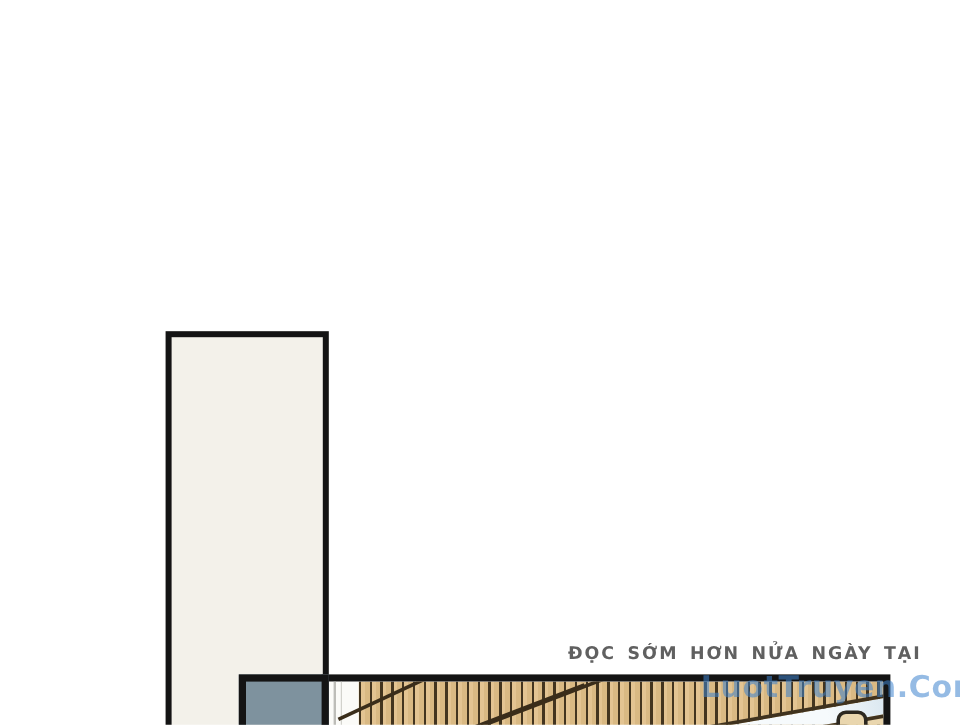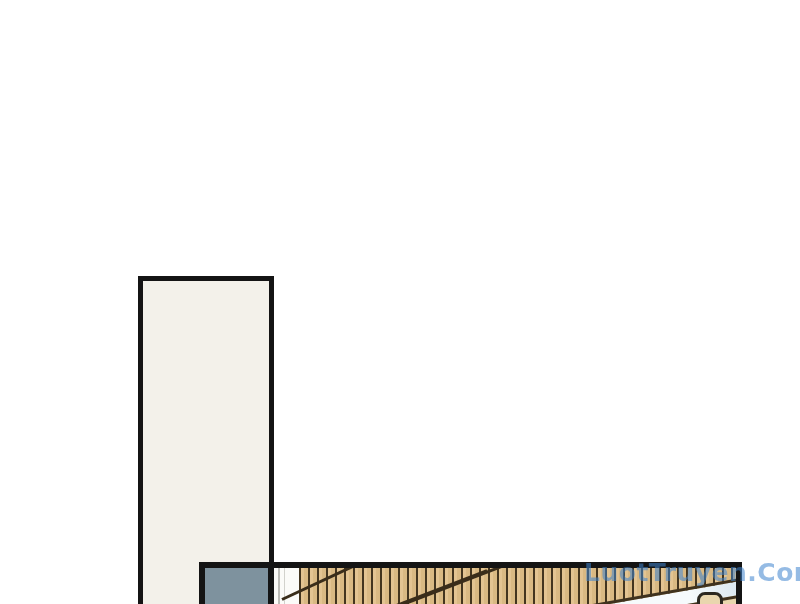--- a/index.html
+++ b/index.html
@@ -87,15 +87,16 @@
     <div class="rail r1"></div>
     <div class="rail r2"></div>
     <div class="rail r3"></div>
     <div class="stair-white"></div>
     <div class="stair-tan"></div>
     <div class="chair-back"></div>
   </div>
 
   <div class="panel-small"></div>
 
+  <div class="promo-line">ĐỌC SỚM HƠN NỬA NGÀY TẠI</div>
   <div class="watermark">LuotTruyen.Com</div>
 
 </div>
 
 </body></html>

